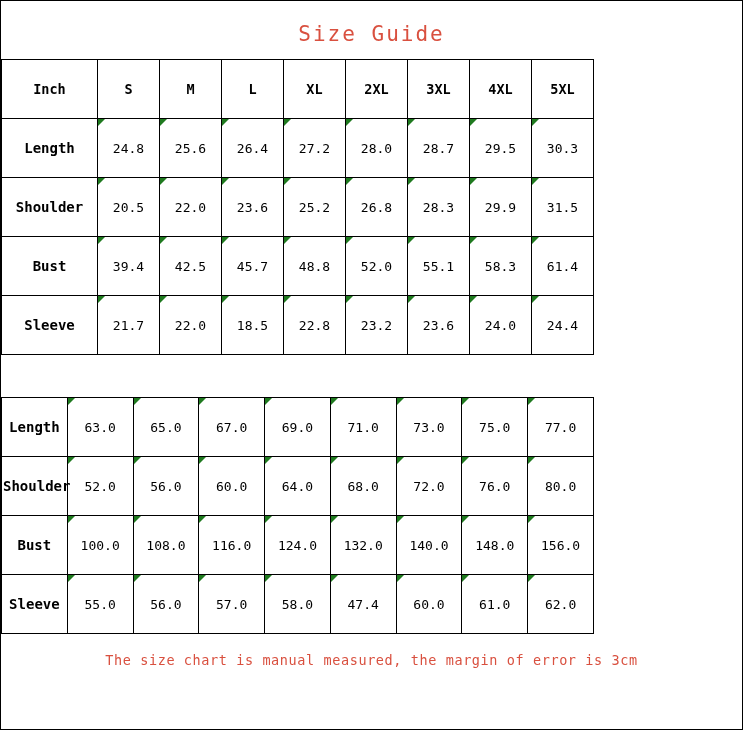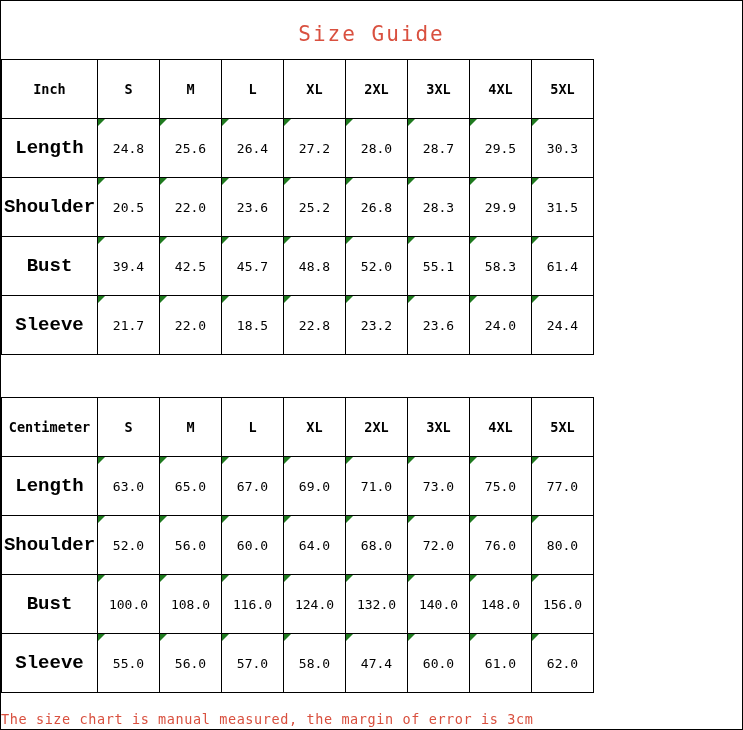--- a/index.html
+++ b/index.html
@@ -44,37 +44,37 @@
     font-size: 13px;
     font-family: "DejaVu Sans Mono", "Liberation Mono", monospace;
     position: relative;
   }
   table.size-table tr.header-row td {
     font-weight: bold;
     font-size: 13.5px;
   }
   table.size-table td.rowlabel {
     font-weight: bold;
-    font-size: 19px;
-    font-family: Liberation Mono, monospace;
+    font-size: 14px;
   }
   
   td.mark::before {
     content: "";
     position: absolute;
     top: 0;
     left: 0;
     border-top: 7px solid #1f7a1f;
     border-right: 7px solid transparent;
   }
   .spacer {
     height: 42px;
     background: #ffffff;
   }
   .footer {
+    text-align: center;
     font-size: 13.5px;
     color: #d9503f;
     letter-spacing: 0.6px;
     padding-top: 18px;
     font-family: "DejaVu Sans Mono", "Liberation Mono", monospace;
   }
   .col-first { width: 93px; }
 </style>
 </head>
 <body>
@@ -140,31 +140,20 @@
         <td class="mark">24.0</td>
         <td class="mark">24.4</td>
       </tr>
     </tbody>
   </table>
 
   <div class="spacer"></div>
 
   <table class="size-table">
     <tbody>
-      <tr class="header-row">
-        <td class="col-first">Centimeter</td>
-        <td>S</td>
-        <td>M</td>
-        <td>L</td>
-        <td>XL</td>
-        <td>2XL</td>
-        <td>3XL</td>
-        <td>4XL</td>
-        <td>5XL</td>
-      </tr>
       <tr>
         <td class="rowlabel">Length</td>
         <td class="mark">63.0</td>
         <td class="mark">65.0</td>
         <td class="mark">67.0</td>
         <td class="mark">69.0</td>
         <td class="mark">71.0</td>
         <td class="mark">73.0</td>
         <td class="mark">75.0</td>
         <td class="mark">77.0</td>

